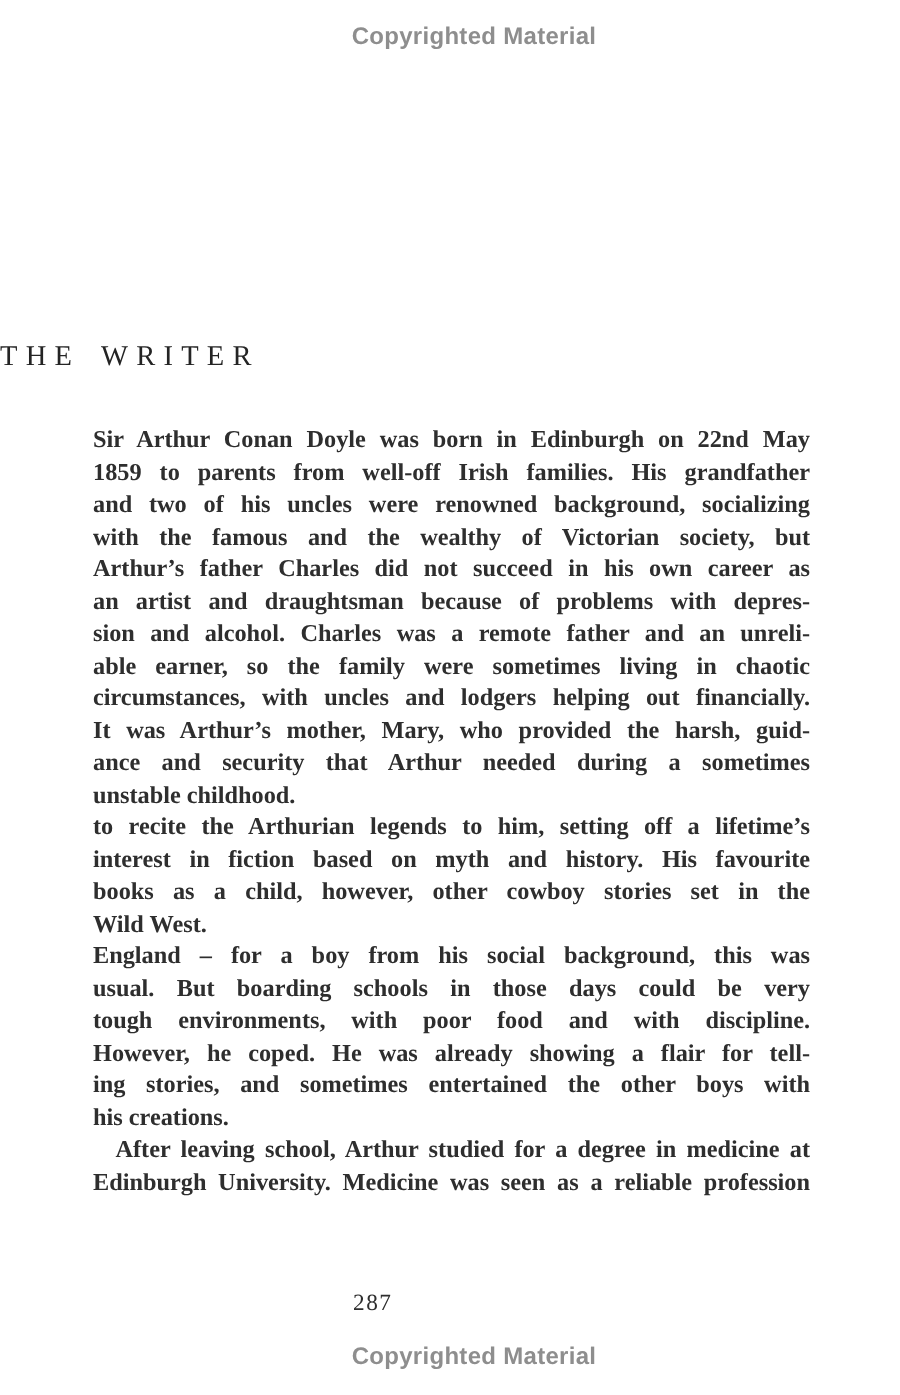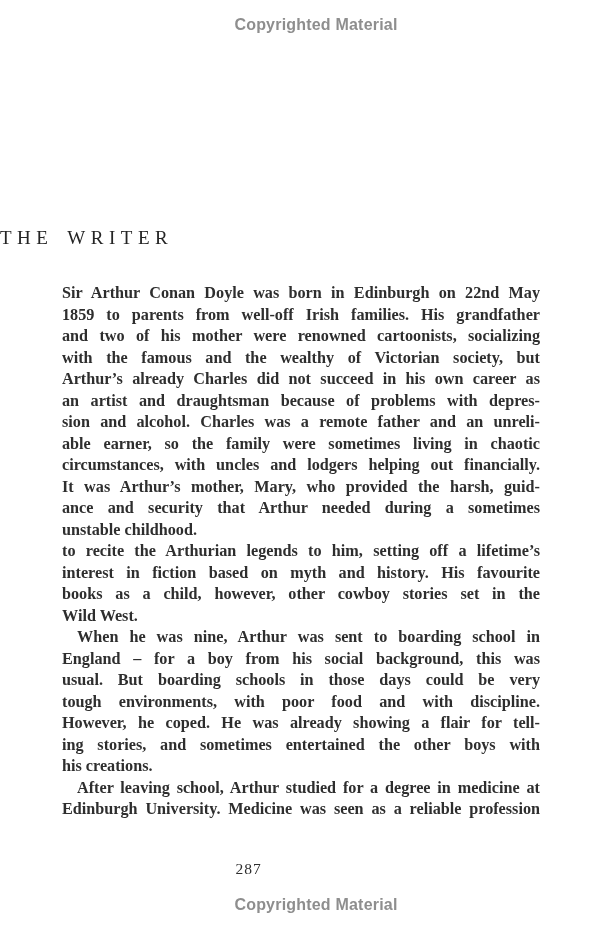--- a/index.html
+++ b/index.html
@@ -77,37 +77,36 @@
 <div class="page">
 
   <div class="copyright top">Copyrighted Material</div>
 
   <div class="title">THE WRITER</div>
 
   <div class="text-block">
 
     <div class="ln">Sir Arthur Conan Doyle was born in Edinburgh on 22nd May</div>
     <div class="ln">1859 to parents from well-off Irish families. His grandfather</div>
-    <div class="ln">and two of his mother were renowned cartoonists, socializing</div>
+    <div class="ln">and two of his uncles were renowned background, socializing</div>
     <div class="ln">with the famous and the wealthy of Victorian society, but</div>
-    <div class="ln">Arthur’s already Charles did not succeed in his own career as</div>
+    <div class="ln">Arthur’s father Charles did not succeed in his own career as</div>
     <div class="ln">an artist and draughtsman because of problems with depres-</div>
     <div class="ln">sion and alcohol. Charles was a remote father and an unreli-</div>
     <div class="ln">able earner, so the family were sometimes living in chaotic</div>
     <div class="ln">circumstances, with uncles and lodgers helping out financially.</div>
     <div class="ln">It was Arthur’s mother, Mary, who provided the harsh, guid-</div>
     <div class="ln">ance and security that Arthur needed during a sometimes</div>
     <div class="ln pl">unstable childhood.</div>
 
     <div class="ln">to recite the Arthurian legends to him, setting off a lifetime’s</div>
     <div class="ln">interest in fiction based on myth and history. His favourite</div>
     <div class="ln">books as a child, however, other cowboy stories set in the</div>
     <div class="ln pl">Wild West.</div>
 
-    <div class="ln ind">When he was nine, Arthur was sent to boarding school in</div>
     <div class="ln">England – for a boy from his social background, this was</div>
     <div class="ln">usual. But boarding schools in those days could be very</div>
     <div class="ln">tough environments, with poor food and with discipline.</div>
     <div class="ln">However, he coped. He was already showing a flair for tell-</div>
     <div class="ln">ing stories, and sometimes entertained the other boys with</div>
     <div class="ln pl">his creations.</div>
 
     <div class="ln ind">After leaving school, Arthur studied for a degree in medicine at</div>
     <div class="ln">Edinburgh University. Medicine was seen as a reliable profession</div>
   </div>

